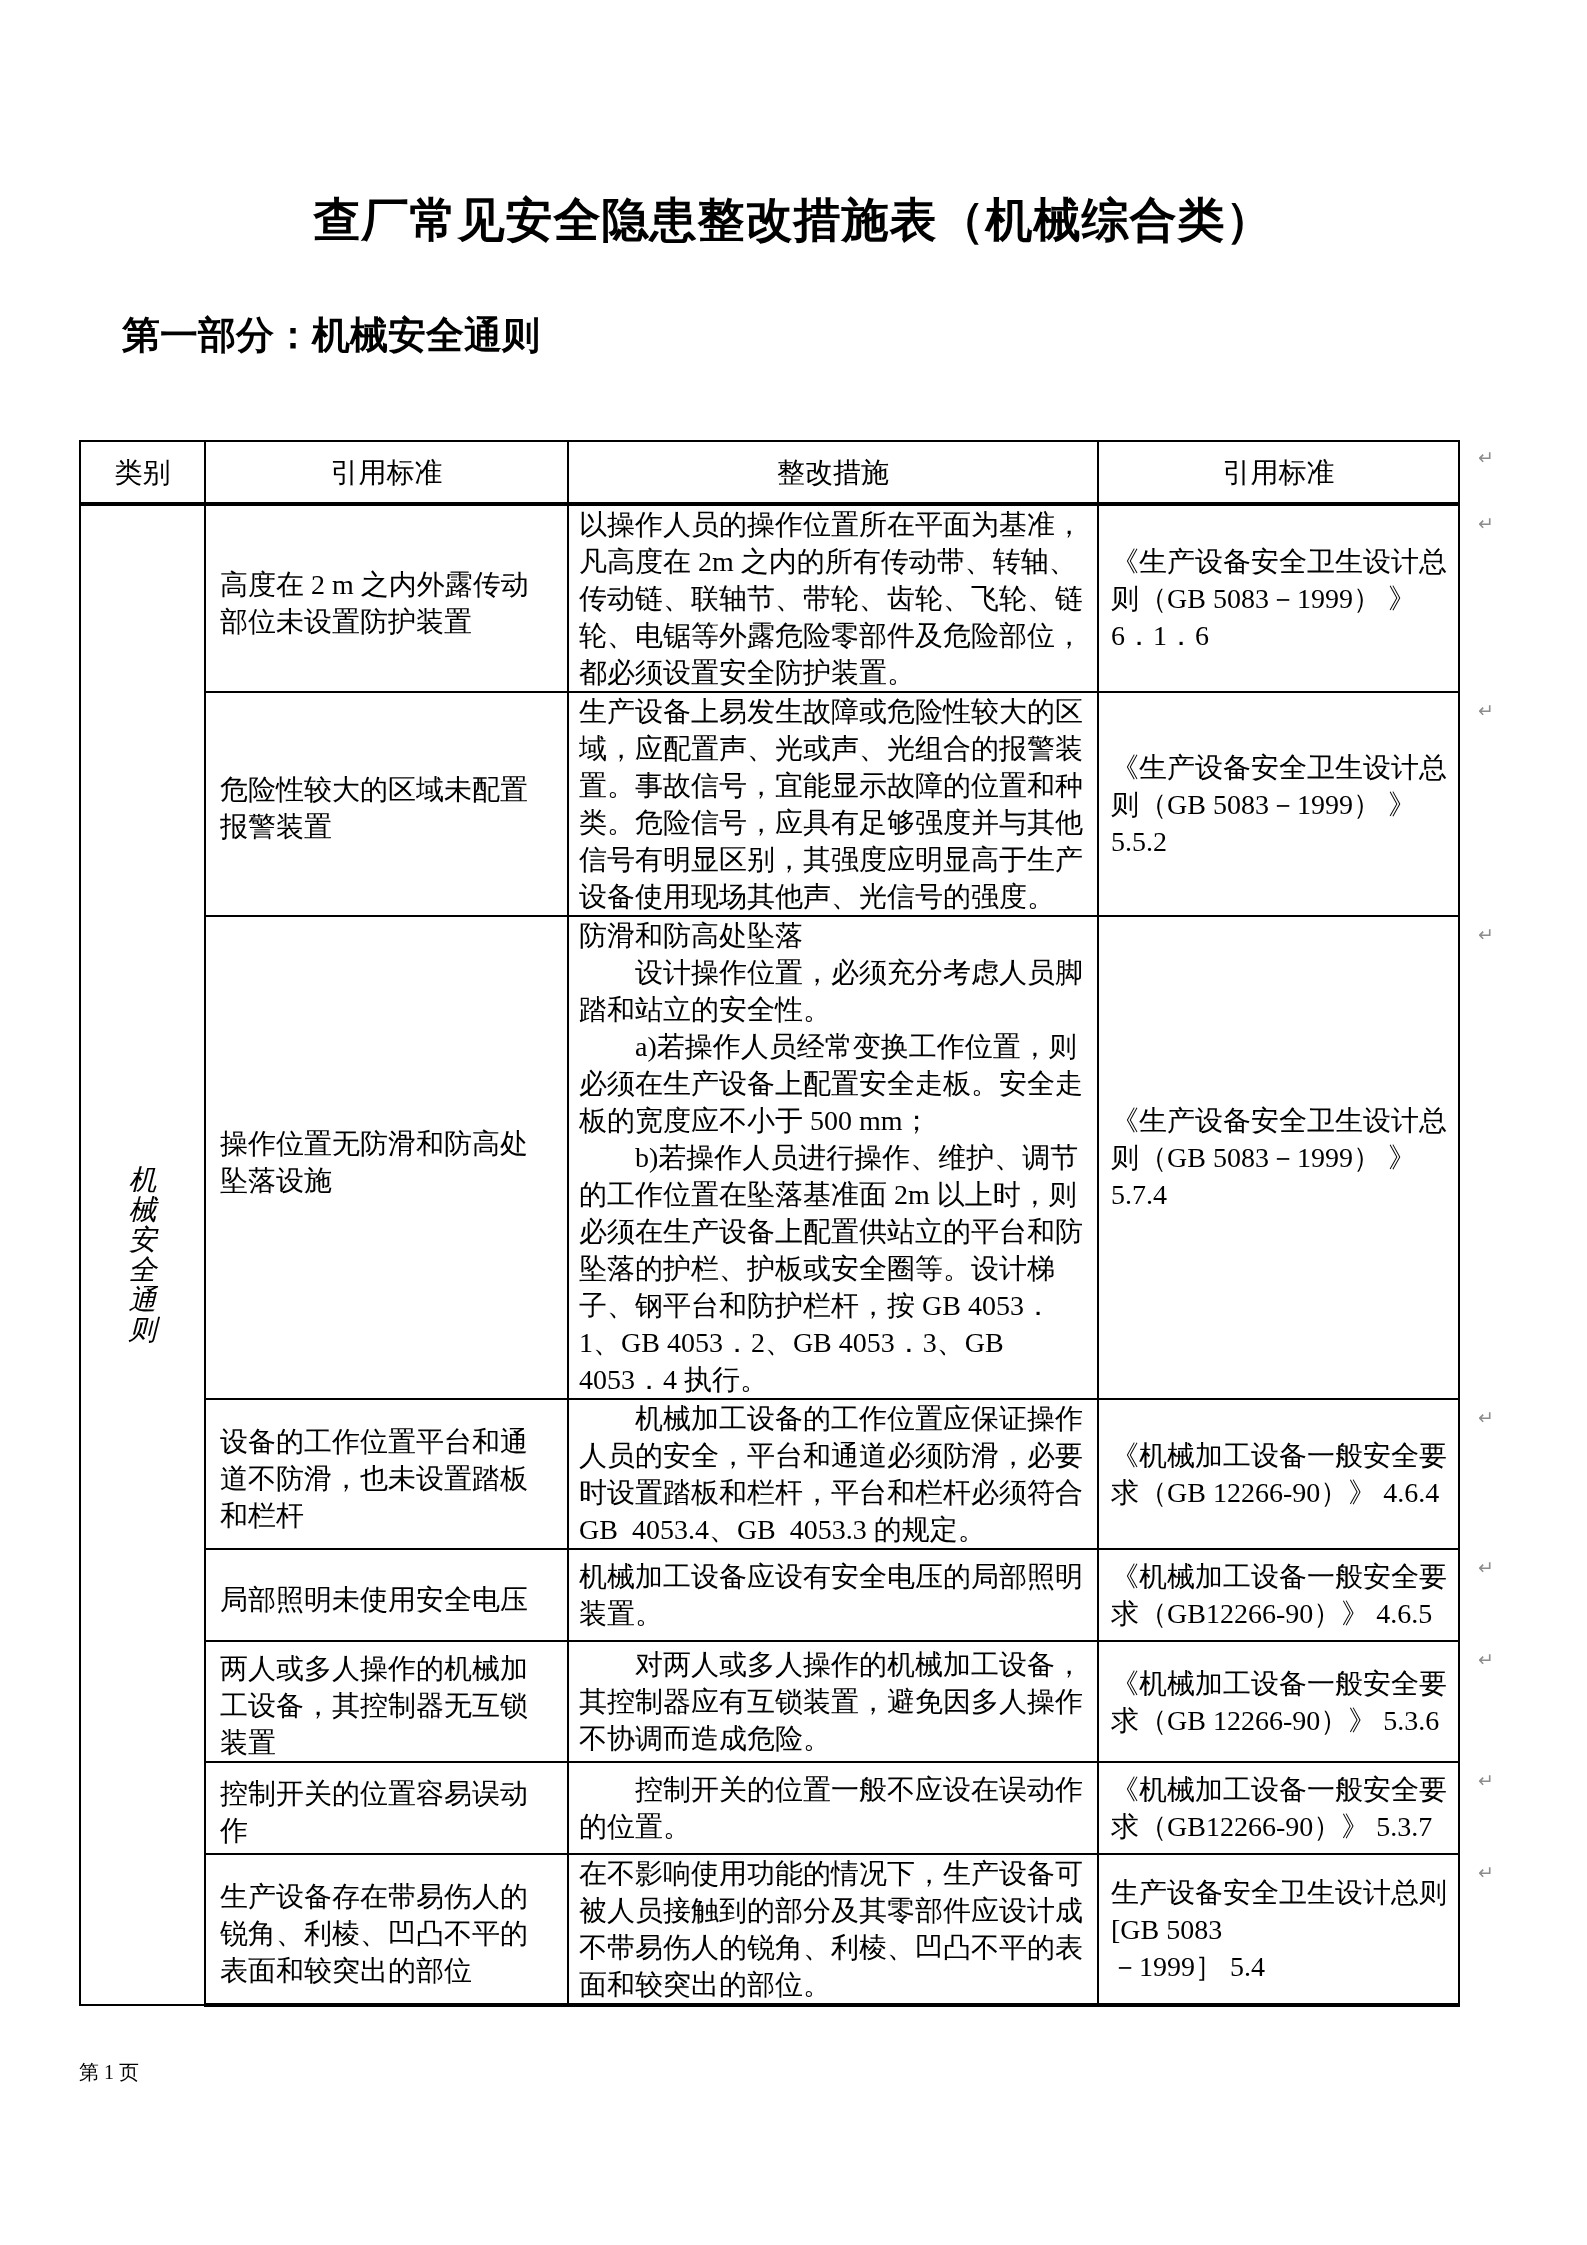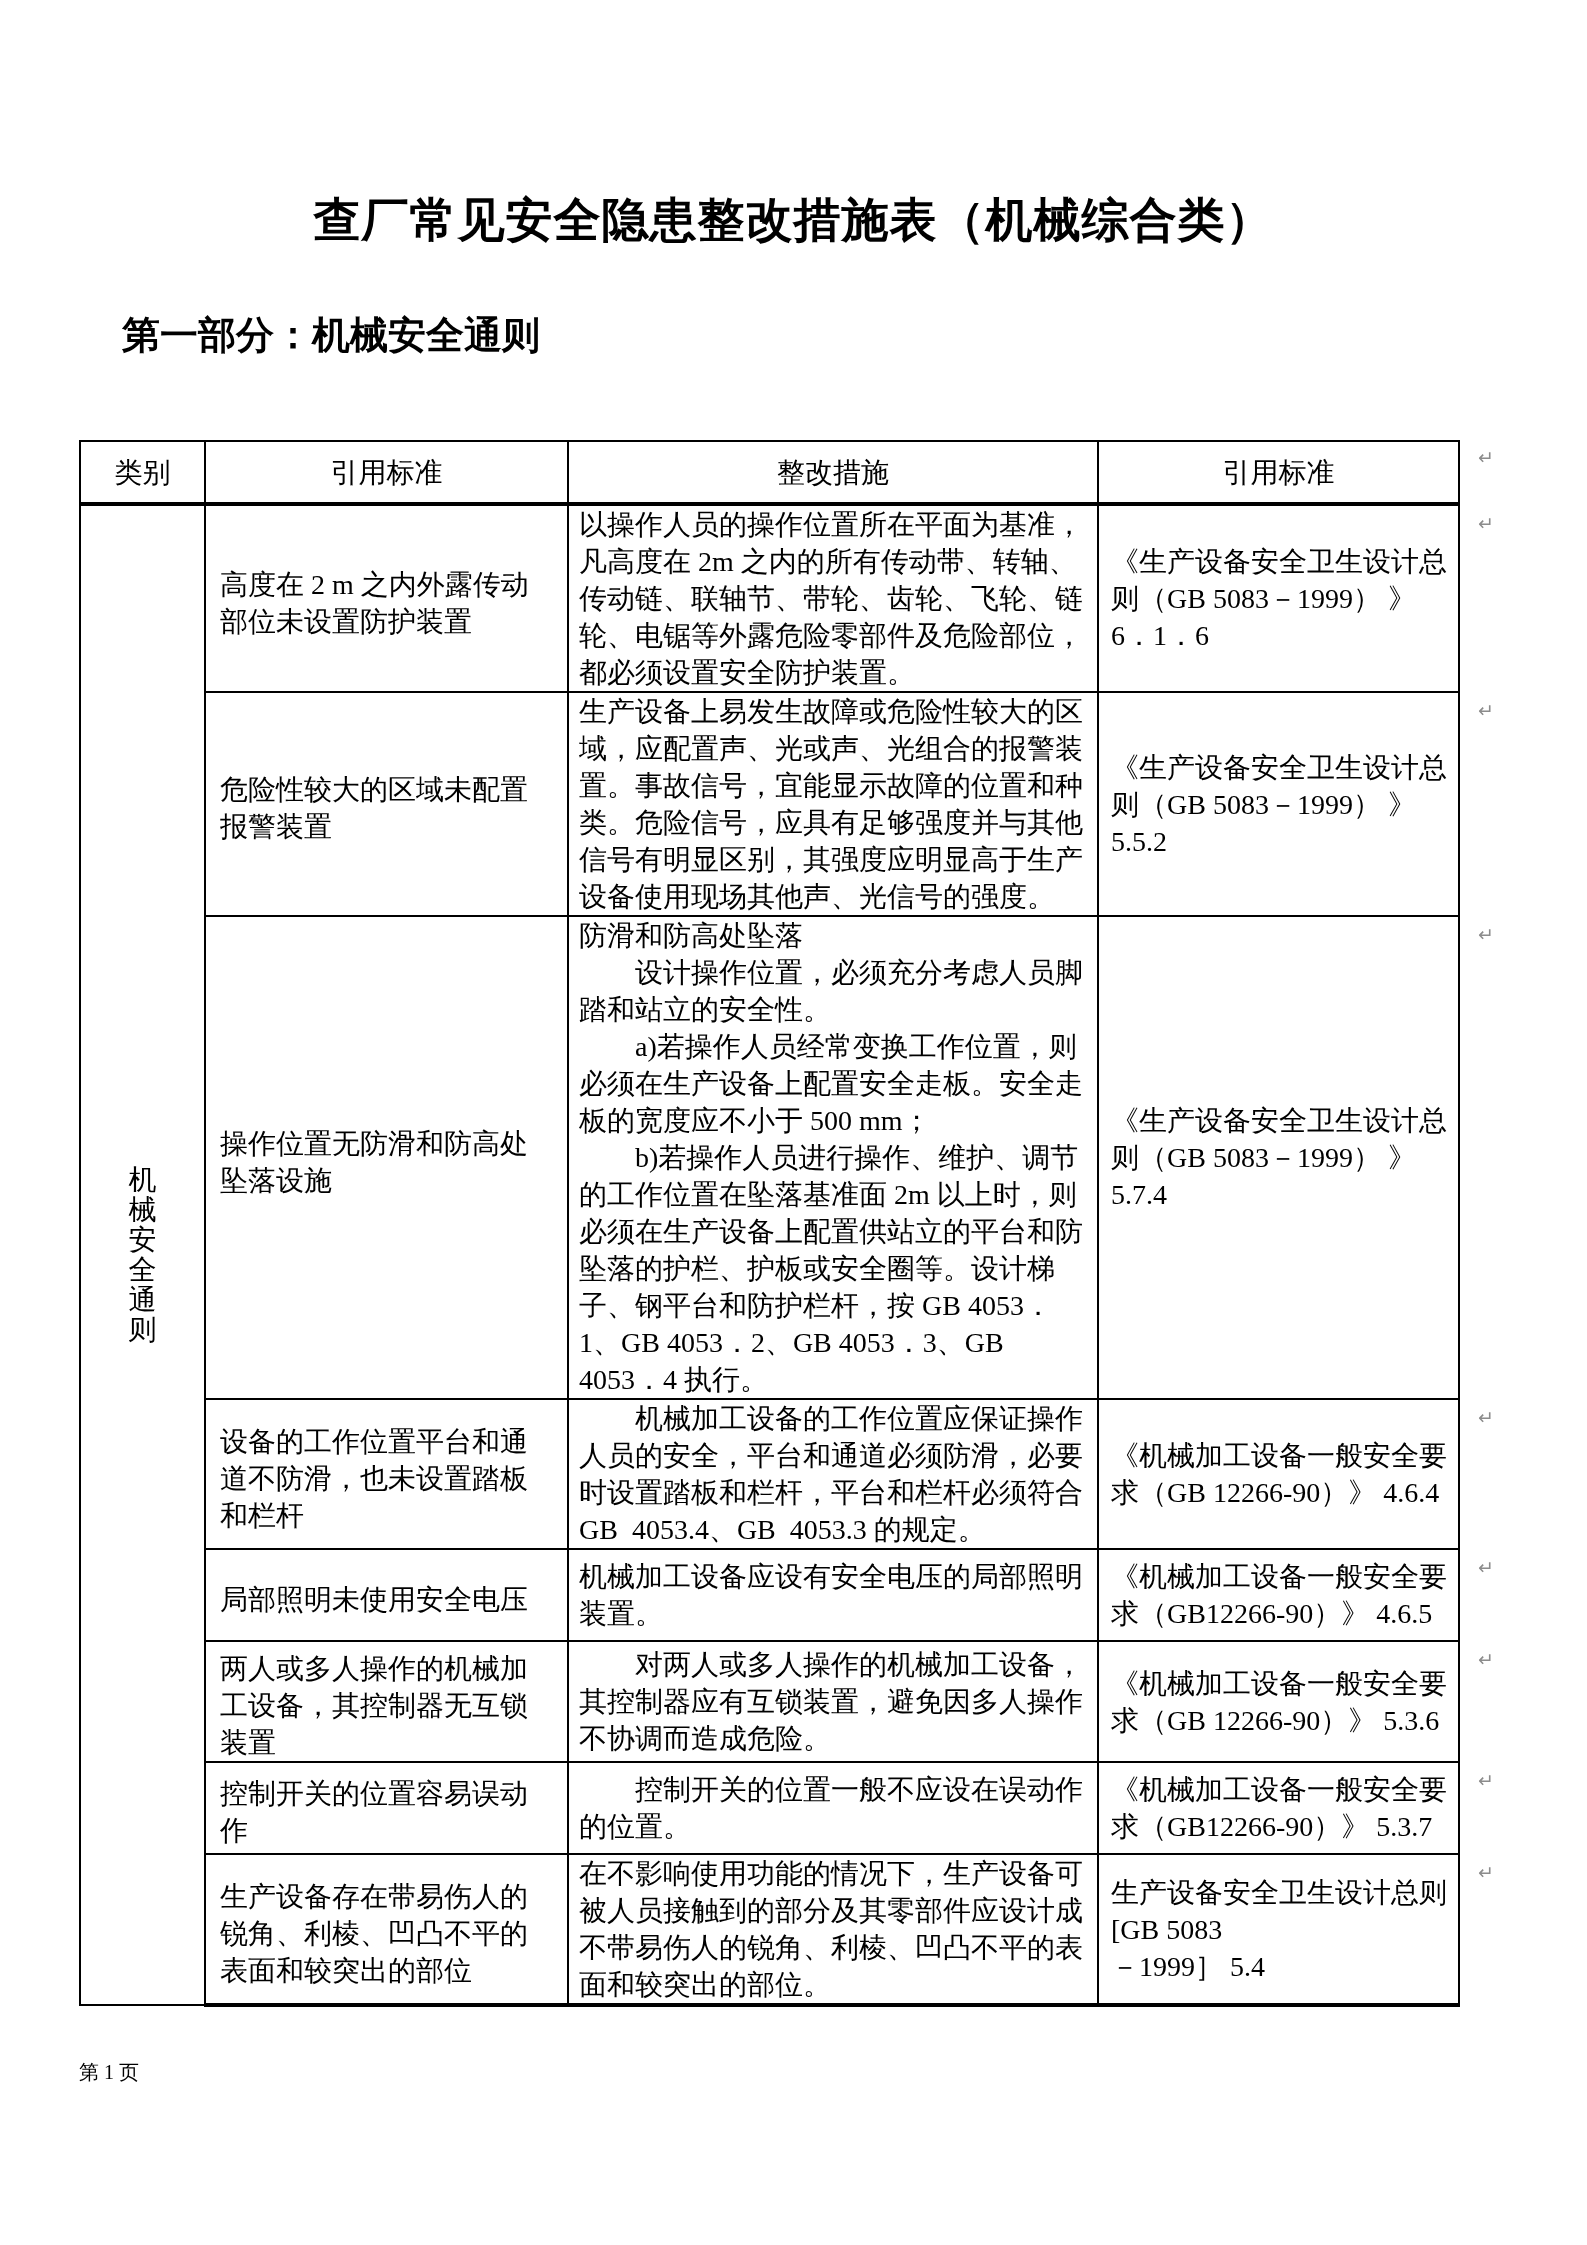--- a/index.html
+++ b/index.html
@@ -30,21 +30,21 @@
   }
   .main-table thead th {
     font-weight: normal; text-align: center;
     height: 60px; border-bottom: 4px solid #000;
     position: relative; padding: 0 20px;
   }
   .main-table tbody tr:last-child td { border-bottom: 4px solid #000; }
   .cat-cell { text-align: center; }
   .vert-text {
     width: 30px; margin: 0 auto; line-height: 30px;
-    word-break: break-all; text-align: center;
+    word-break: break-all; text-align: center; font-style: italic;
   }
   .hazard-cell { padding: 8px 12px 0 14px; text-align: left; }
   .measure-cell {
     padding: 0 8px 0 10px; text-align: left;
     white-space: pre-wrap; vertical-align: middle;
   }
   .standard-cell {
     padding: 8px 10px 8px 12px; text-align: left;
     white-space: pre-wrap; position: relative;
   }

